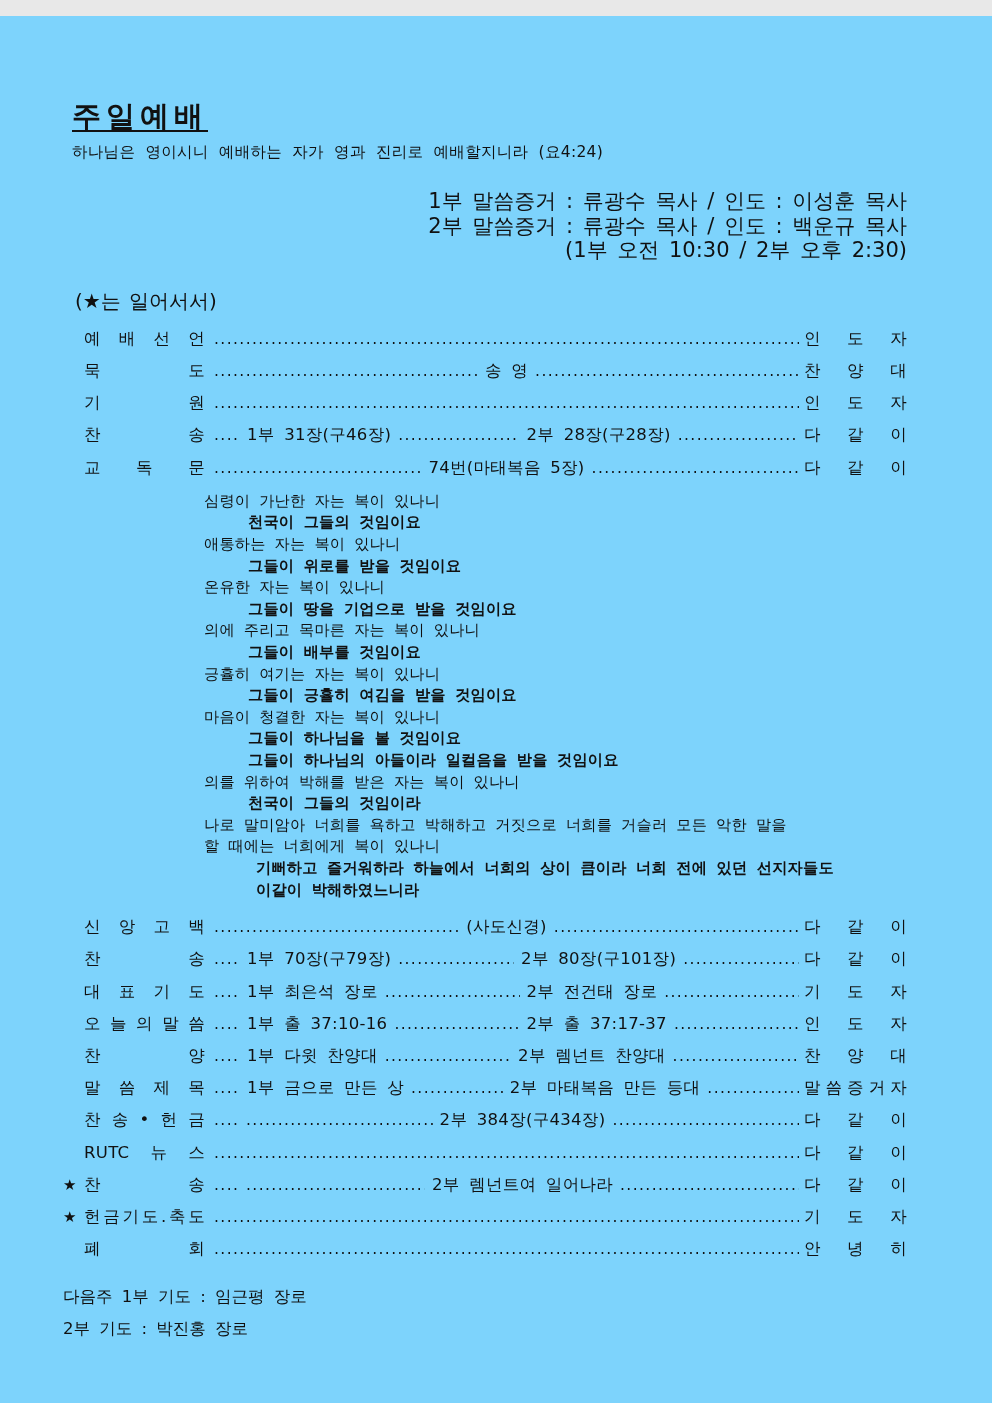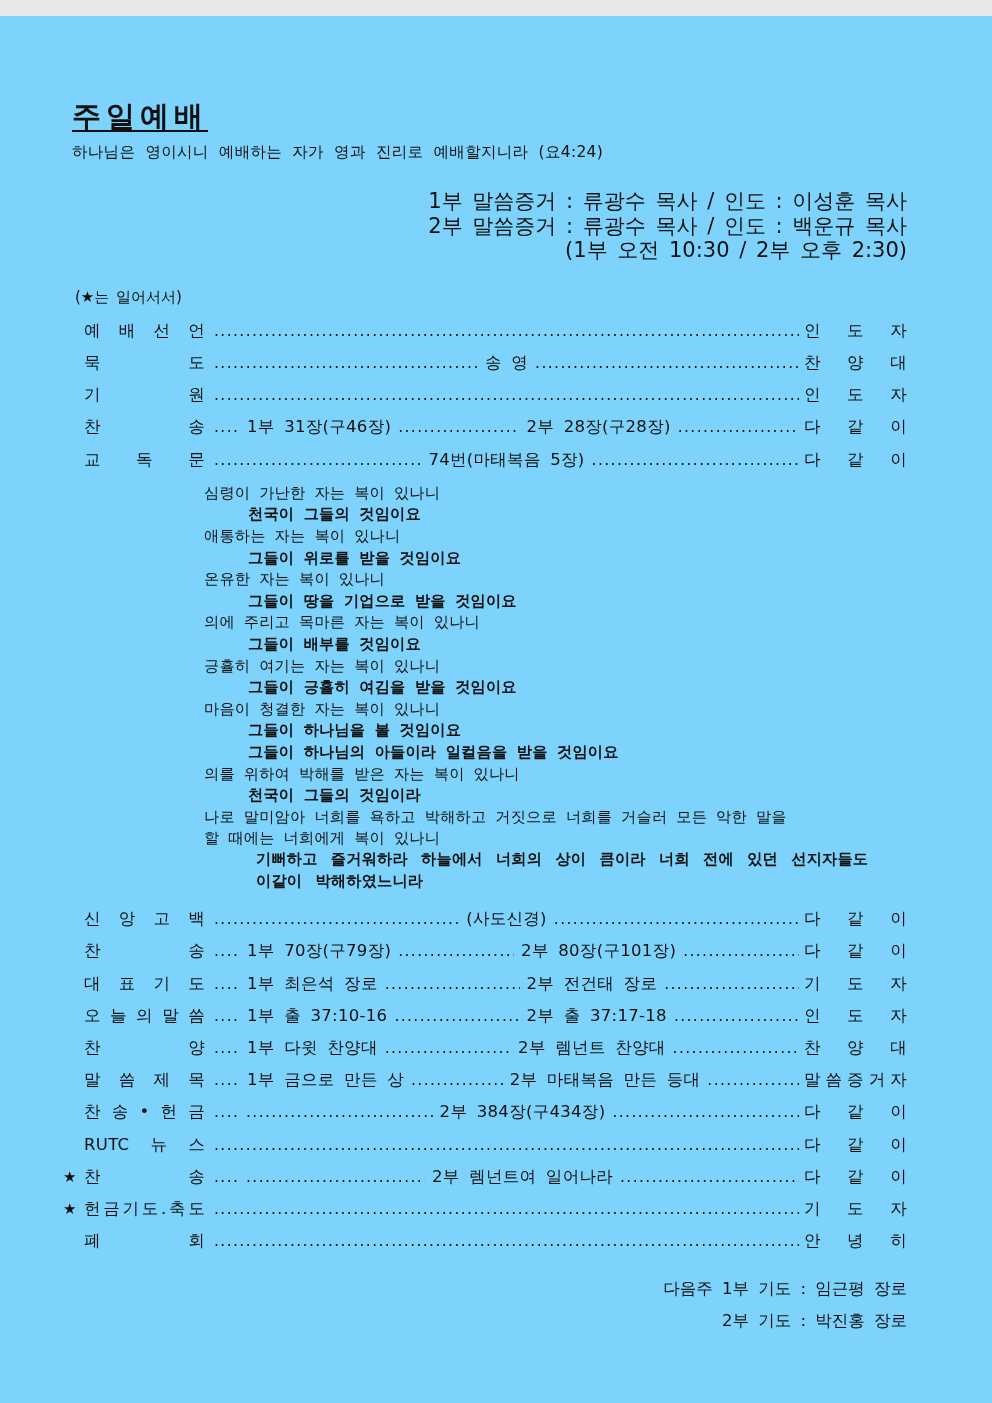--- a/index.html
+++ b/index.html
@@ -26,44 +26,44 @@
     line-height:1.15;
   }
   .subtitle{
     margin:9px 0 0 9px;
     font-size:15.5px;word-spacing:5px;letter-spacing:0.3px;
   }
   
   .header-block{margin-top:26px;text-align:right;font-size:21px;line-height:24.5px;word-spacing:3px;}
   .header-block p{margin:0;}
   
-  .stand-note{margin:25px 0 8px 12px;font-size:15px;word-spacing:2px;}
+  .stand-note{margin:25px 0 8px 12px;font-size:20px;word-spacing:2px;}
   
   .order{margin:0;}
   .row{display:flex;align-items:baseline;line-height:32.2px;font-size:16.5px;letter-spacing:0.3px;}
   .star{flex:0 0 21px;font-size:15px;}
   .jtok{display:flex;justify-content:space-between;}
   .label{flex:0 0 auto;min-width:121px;}
   .label span{white-space:nowrap;}
   .result{flex:0 0 auto;min-width:103px;margin-left:2px;}
   .mid{flex:1 1 0;display:flex;align-items:center;overflow:hidden;margin-left:6px;}
   .midtext{flex:0 0 auto;white-space:nowrap;padding:0 4px;word-spacing:4px;}
   .lead{flex:1 1 0;min-width:10px;overflow:hidden;white-space:nowrap;margin:0 3px;}
   .lead::before{
     content:"........................................................................................................................................................................................................................................................";
     letter-spacing:1.4px;font-size:15.5px;
   }
   .lead.short{flex:0 0 26px;min-width:26px;}
   
   .scripture{margin:7px 0 10px 141px;}
   .scripture p{margin:0;font-size:15.2px;line-height:21.6px;word-spacing:4px;letter-spacing:0.2px;}
   .scripture p.bold{font-weight:700;padding-left:44px;}
-  .scripture p.bold.ind2{padding-left:52px;font-family:Liberation Mono, monospace;}
-  
-  .footer-block{margin-top:16px;text-align:right;font-size:16.5px;line-height:32px;word-spacing:4px;}
+  .scripture p.bold.ind2{padding-left:52px;}
+  
+  .footer-block{margin-top:16px;font-size:16.5px;line-height:32px;word-spacing:4px;}
   .footer-block p{margin:0;}
 </style>
 </head>
 <body>
 
 <div class="page">
 
   <h1 class="title">주일예배</h1>
 
   <p class="subtitle">하나님은 영이시니 예배하는 자가 영과 진리로 예배할지니라 (요4:24)</p>
@@ -253,21 +253,21 @@
           <span>오</span>
           <span>늘</span>
           <span>의</span>
           <span>말</span>
           <span>씀</span>
         </span>
         <span class="mid">
           <span class="lead short"></span>
           <span class="midtext">1부 출 37:10-16</span>
           <span class="lead"></span>
-          <span class="midtext">2부 출 37:17-18</span>
+          <span class="midtext">2부 출 37:17-37</span>
           <span class="lead"></span>
         </span>
         <span class="jtok result">
           <span>인</span>
           <span>도</span>
           <span>자</span>
         </span>
       </div>
       <div class="row">
         <span class="star"></span>

